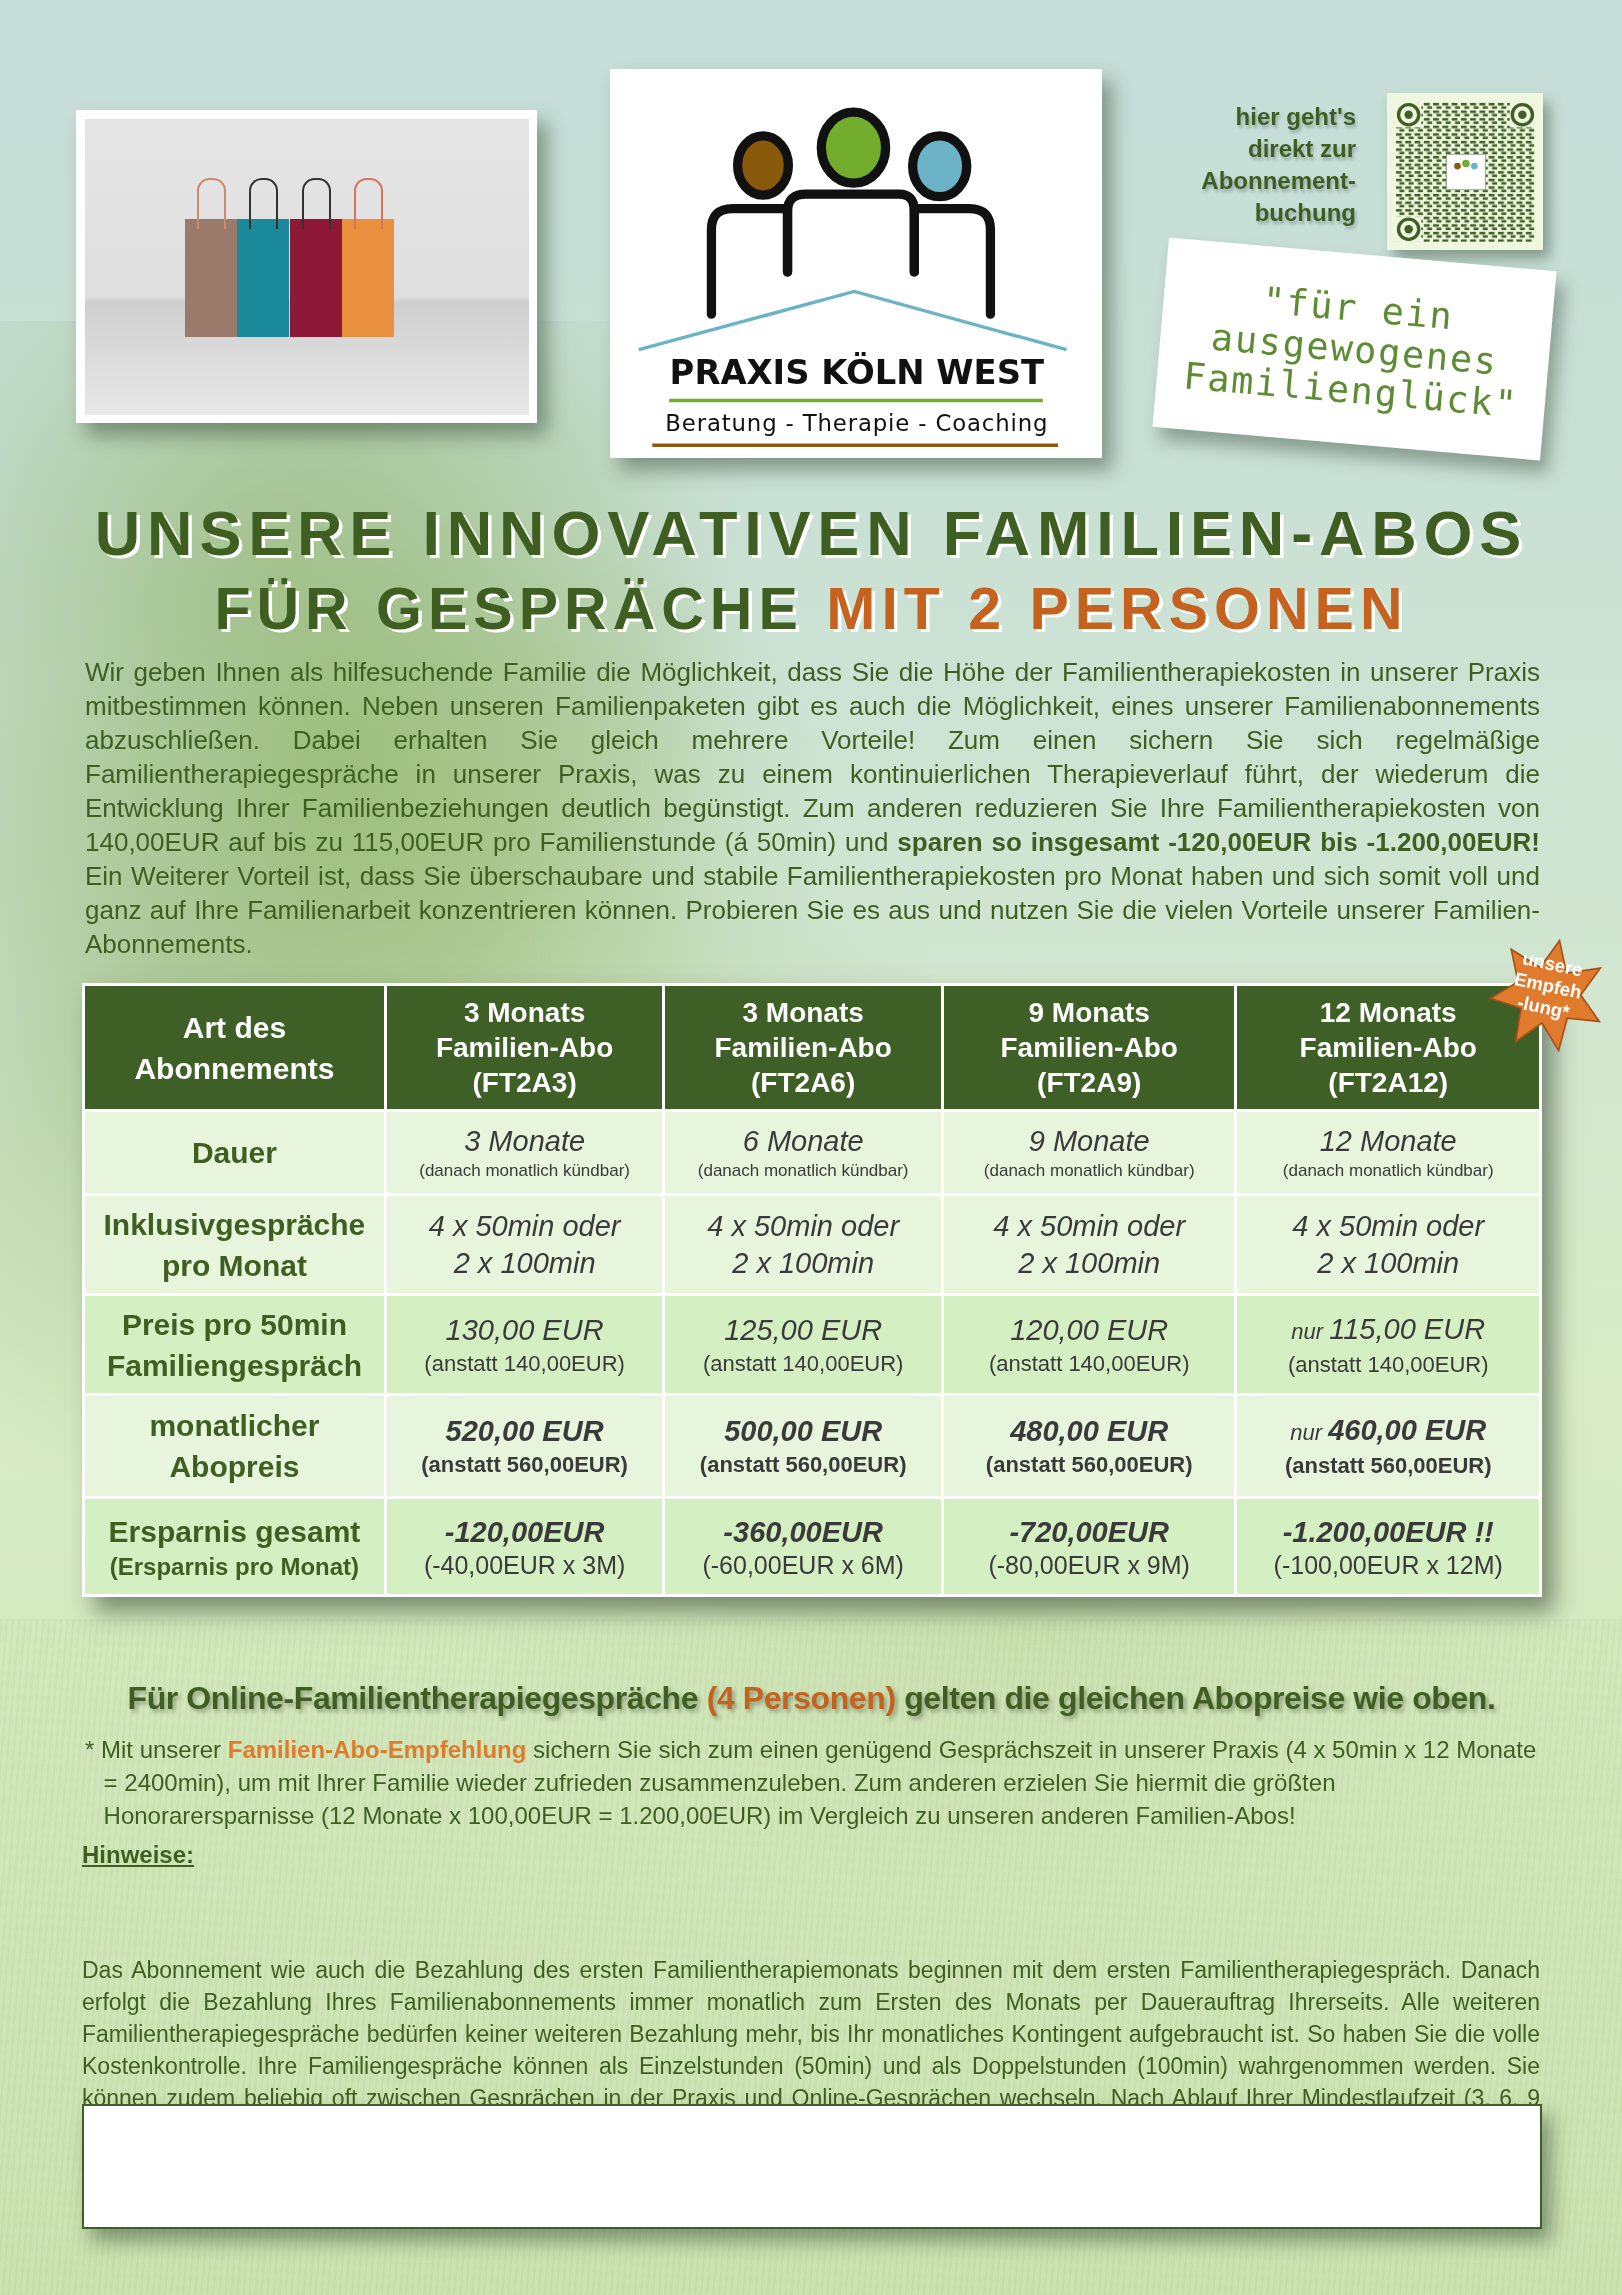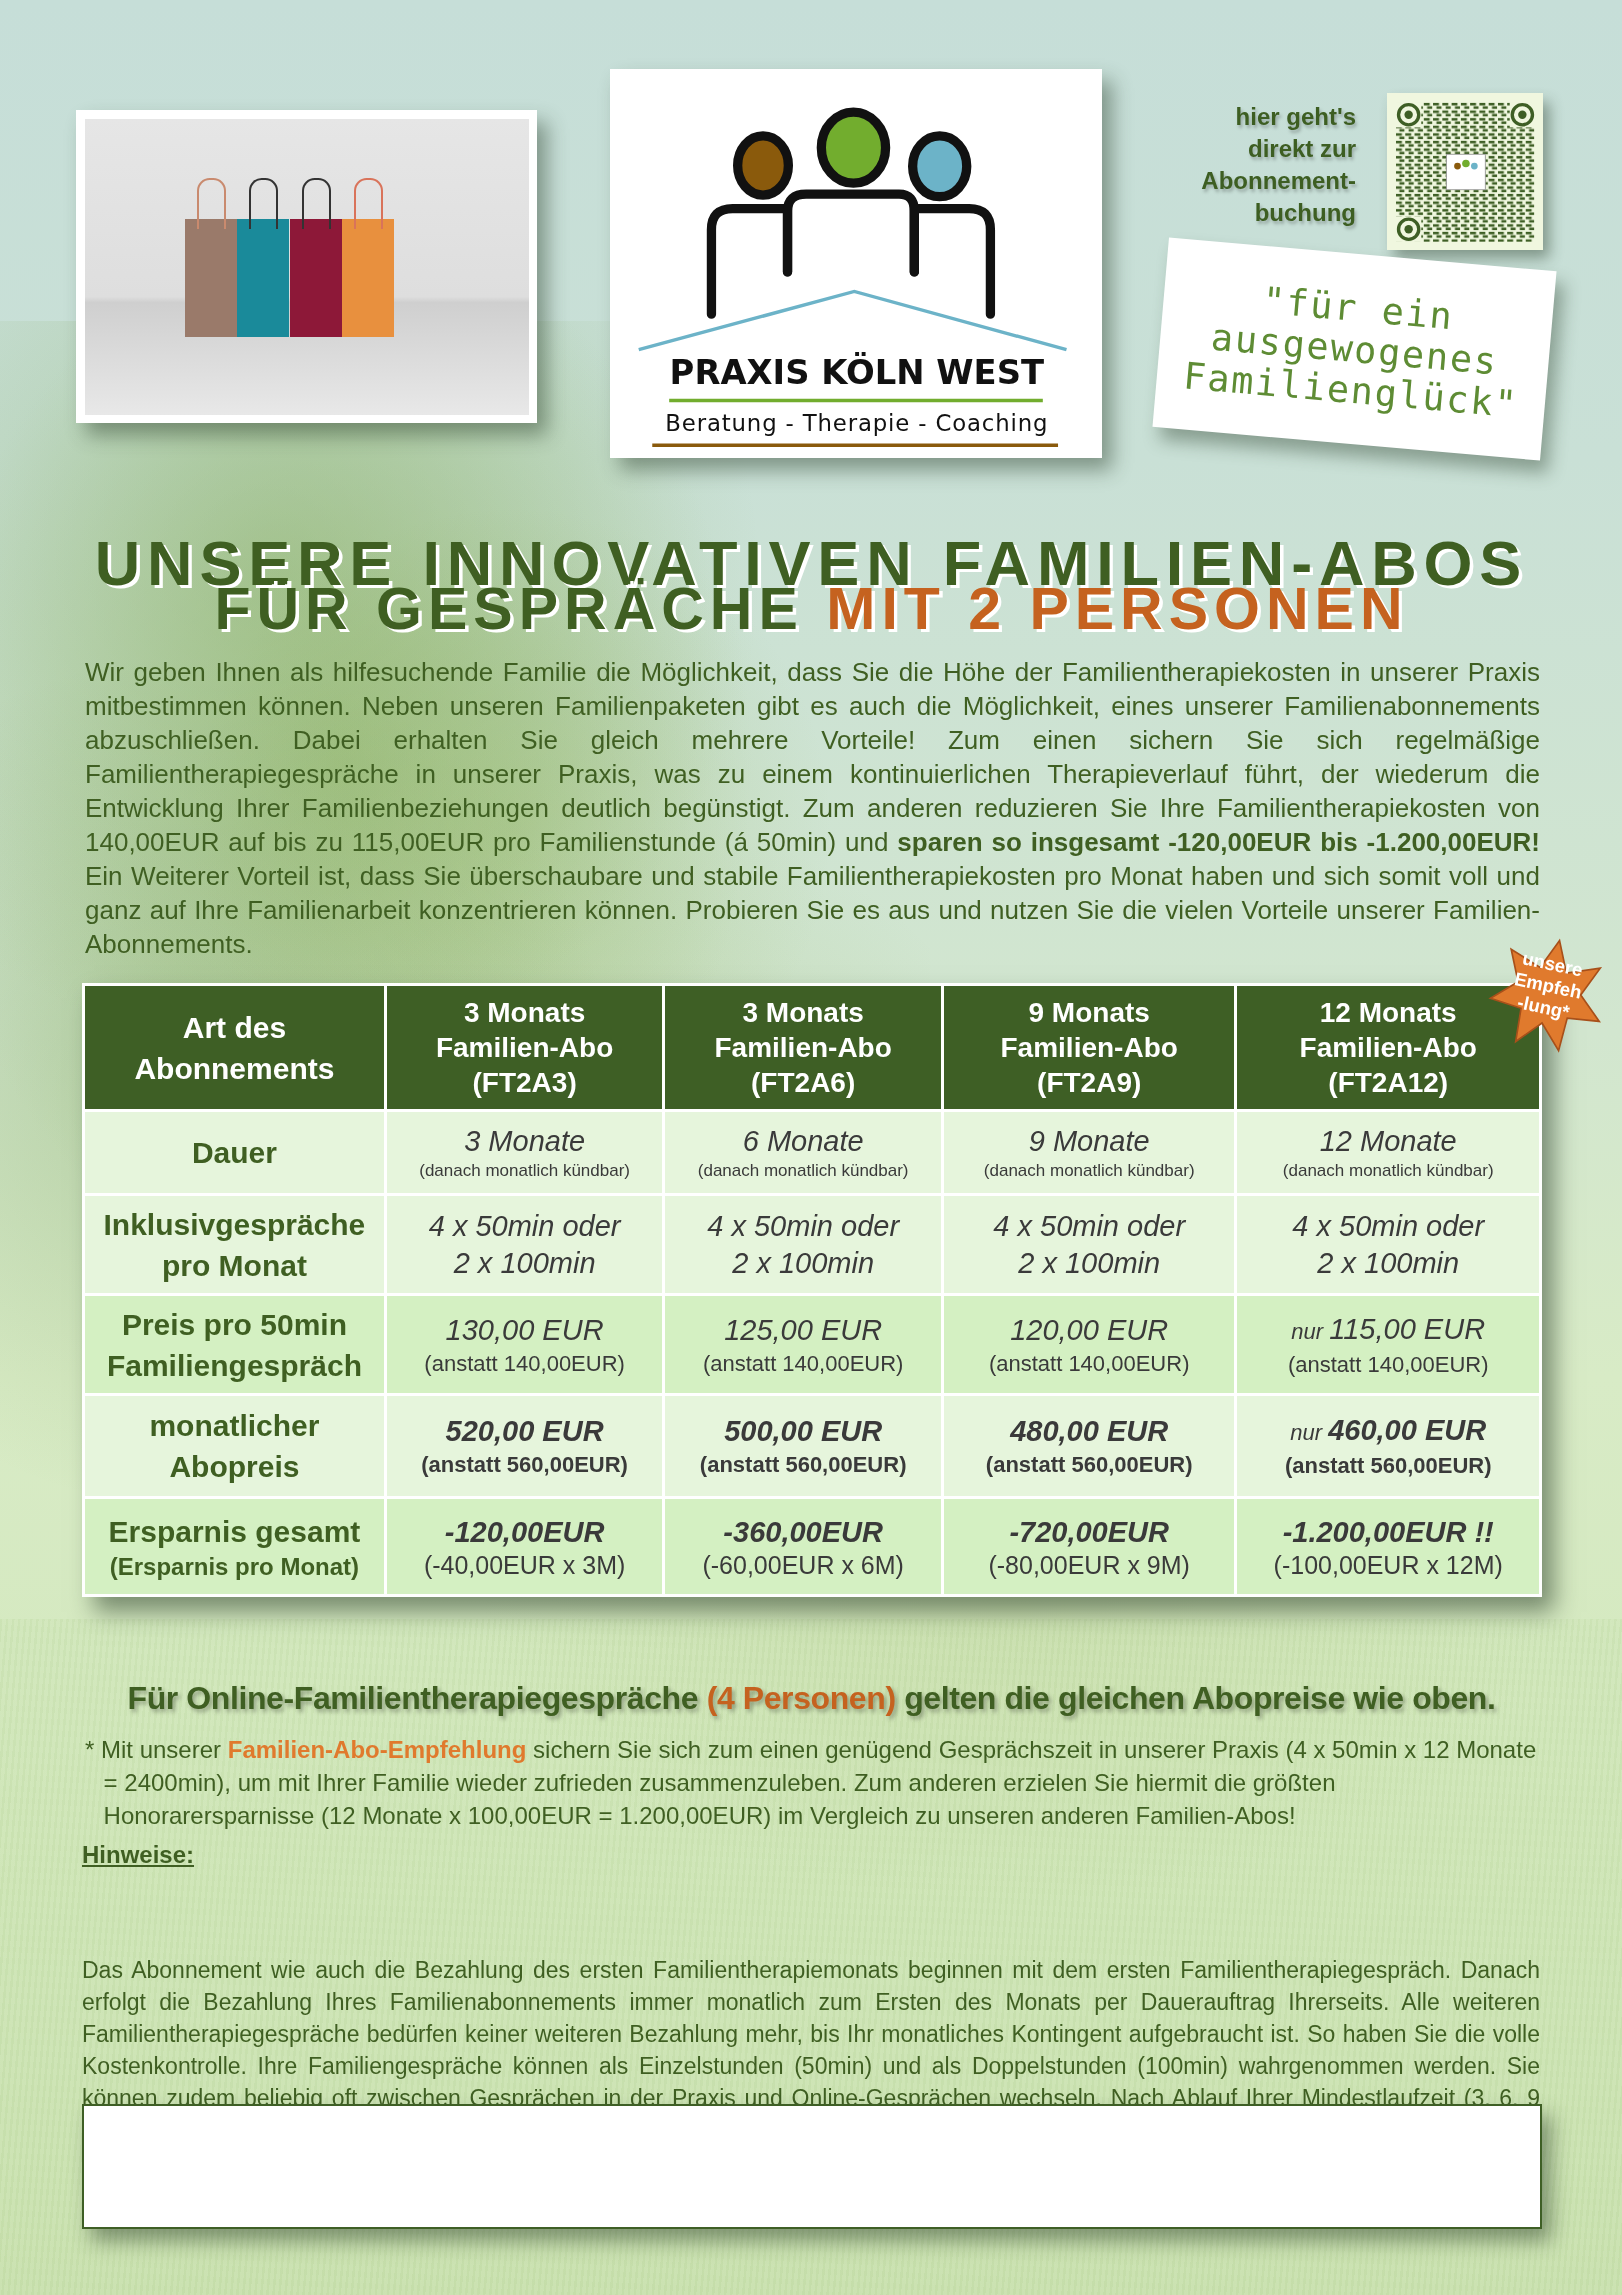--- a/index.html
+++ b/index.html
@@ -60,21 +60,21 @@
     position: absolute; left: 1160px; top: 254px; width: 389px; height: 190px;
     background: #fff; transform: rotate(5deg);
     box-shadow: 8.5px 12px 17px rgba(40,60,40,0.4);
     display: flex; align-items: center; justify-content: center; text-align: center;
     font-family: "DejaVu Sans Mono", monospace; color: #5e8c34; font-size: 37px; line-height: 41px;
     letter-spacing: 1.7px;
   }
 
   
   .title1 {
-    position: absolute; left: 0; width: 1623px; top: 527px; text-align: center;
+    position: absolute; left: 0; width: 1623px; top: 497px; text-align: center;
     font-size: 63px; font-weight: bold; letter-spacing: 6.8px; color: #3f5f22;
     text-shadow: 3.4px 3.4px 0 #fff;
   }
   .title2 {
     position: absolute; left: 0; width: 1623px; top: 575px; text-align: center;
     font-size: 59px; font-weight: bold; letter-spacing: 6px; color: #3f5f22;
     text-shadow: 3.4px 3.4px 0 #fff;
   }
   .title2 .accent { color: #c5621f; }
 

